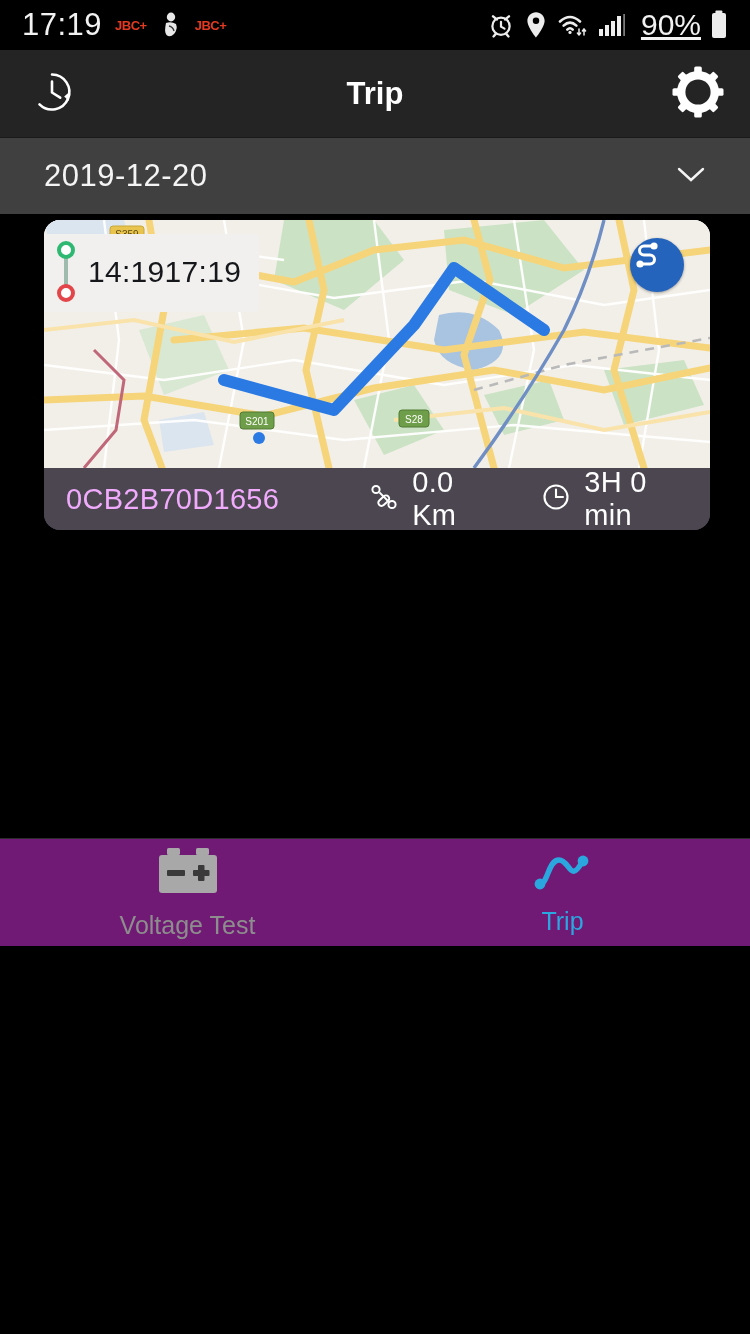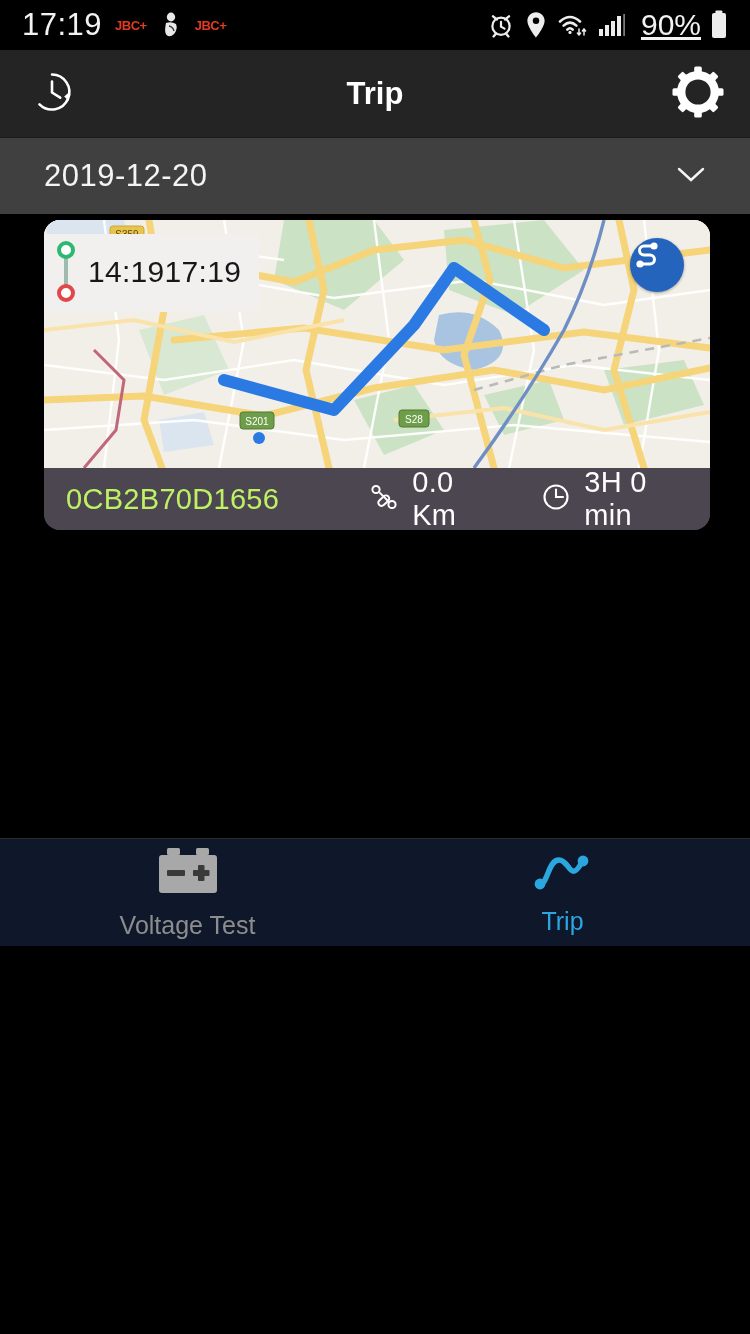--- a/index.html
+++ b/index.html
@@ -89,33 +89,33 @@
     display:flex; align-items:center; justify-content:center;
     box-shadow:0 1px 3px rgba(0,0,0,.35);
     cursor:pointer;
   }
 
   .card-foot{
     height:62px; display:flex; align-items:center;
     padding:0 22px; color:#fff;
     background:#4b4650;
   }
-  .trip-id{ font-size:29px; letter-spacing:.3px; color:#bef264;text-align:right; }
+  .trip-id{ font-size:29px; letter-spacing:.3px; color:#f0abfc;text-align:right; }
   .stat{ display:flex; align-items:center; gap:13px; }
   .stat-val{ font-size:29px; color:#fdfdfd; letter-spacing:.3px;}
   .foot-gap1{ flex:0 0 90px; }
   .foot-gap2{ flex:0 0 48px; }
 
   
   .content{ flex:1; background:#000; }
 
   
   .bottomnav{
     position:absolute; left:0; bottom:0; width:100%; height:108px;
-    background:#0f172a;
+    background:#701a75;
     border-top:1px solid #2c2c2c;
     display:flex;
   }
   .navitem{
     flex:1; display:flex; flex-direction:column;
     align-items:center; justify-content:center; gap:7px;
     cursor:pointer;
   }
   .navlabel{ font-size:25px; }
   .navlabel.inactive{ color:#8d8d8d; }

